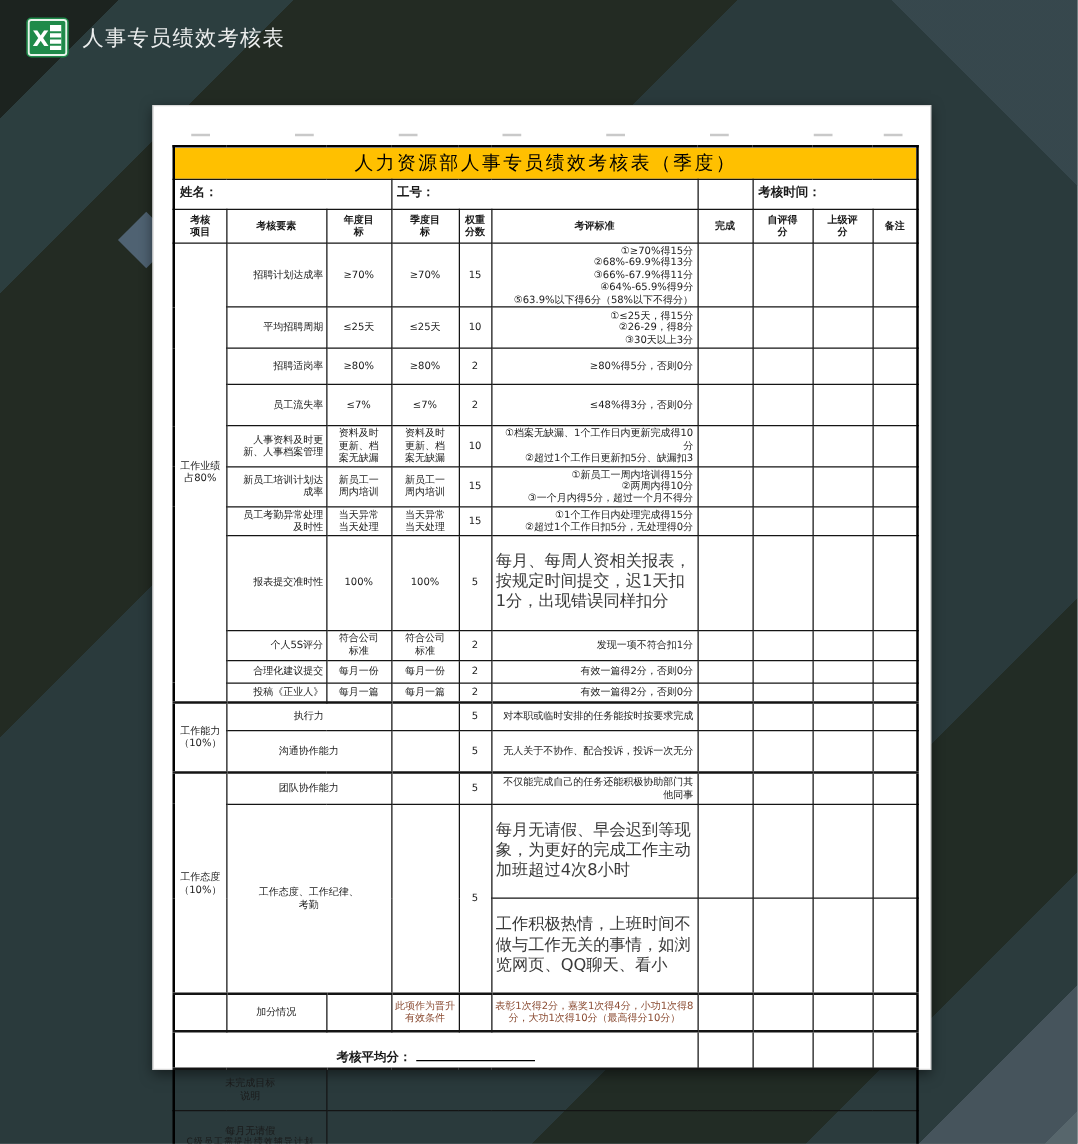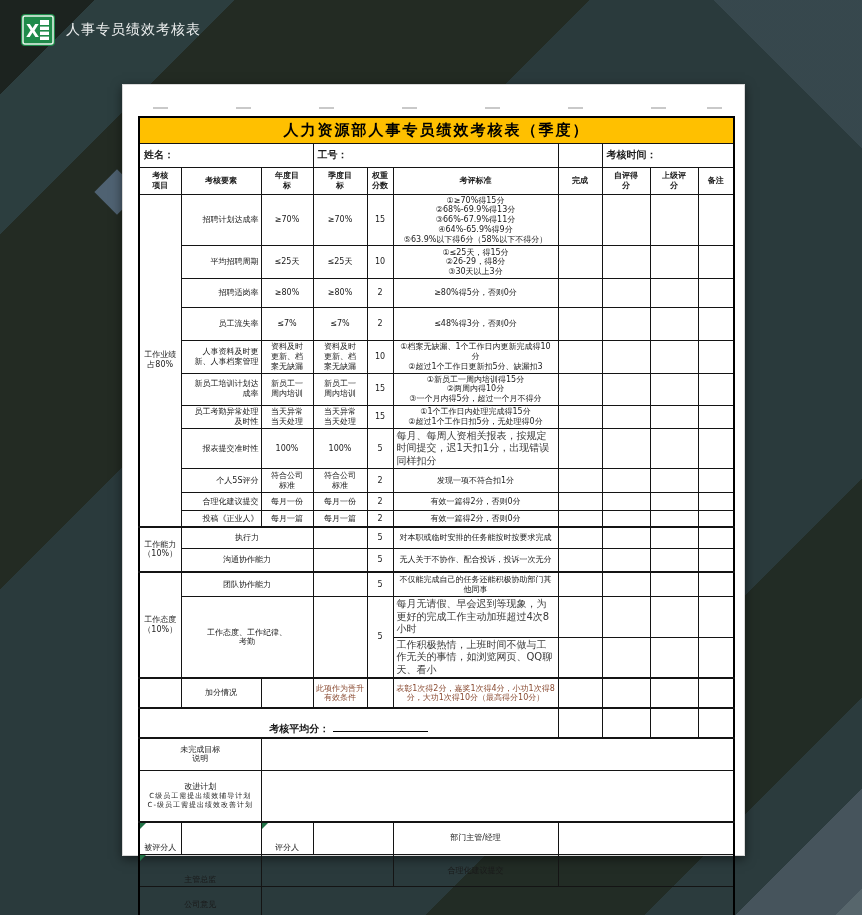--- a/index.html
+++ b/index.html
@@ -22,47 +22,47 @@
         #2b3b3d 1103px 1167px,
         #46545c 1167px 1238px,
         #57666c 1238px);
   }
   .accent-tri{
     position:absolute;left:101px;top:176px;width:32px;height:32px;
     background:#4f6272;transform:rotate(45deg);z-index:1;
   }
   
   .titlebar{position:absolute;left:20px;top:12px;z-index:3;display:flex;align-items:center;gap:10px;}
-  .titlebar .app-title{color:#eceeee;font-size:14px;letter-spacing:1px;}
+  .titlebar .app-title{color:#eceeee;font-size:17px;letter-spacing:1px;}
   
   .page{
     position:absolute;left:122px;top:84px;width:621px;height:770px;z-index:2;
     background:#ffffff;border:1px solid #d9d9d9;
     box-shadow:0 3px 10px rgba(0,0,0,.5);
   }
   .dash{position:absolute;top:22px;height:2px;width:15px;background:#c9c9c9;}
   
   table.form{
     position:absolute;left:15px;top:31px;width:595px;
     border-collapse:collapse;table-layout:fixed;
     font-size:8px;color:#1a1a1a;
   }
   table.form{border:2px solid #000;}
   td{
     border:1px solid #141414;
     padding:1px 2px;vertical-align:middle;overflow:hidden;
     white-space:pre-line;line-height:1.22;text-align:center;
   }
   tr.thick > td{border-top-width:2px;}
-  td.ttl{font-size:15px;font-weight:bold;letter-spacing:2px;color:#000;}
+  td.ttl{font-size:15px;font-weight:normal;letter-spacing:2px;color:#000;}
   tr.meta td{font-size:10px;font-weight:bold;text-align:left;padding-left:4px;}
   tr.head td{font-weight:bold;}
   td.el{text-align:right;padding-left:3px;}
-  td.crit{text-align:center;padding:1px 3px;}
-  td.crit7{font-size:10px;text-align:left;padding:1px 3px;line-height:1.25;color:#3a3a3a;}
+  td.crit{text-align:right;padding:1px 3px;}
+  td.crit7{font-size:13px;text-align:left;padding:13px 3px;line-height:1.25;color:#3a3a3a;}
   td.sec{font-weight:normal;}
   td.special, span.special{color:#8a4b32;margin-top:32px;}
   td.avg{font-size:10px;font-weight:bold;}
   .uline{display:inline-block;width:95px;height:9px;border-bottom:1px solid #000;margin-left:4px;}
   td.rel{position:relative;}
   .flag{position:absolute;top:0;left:0;width:0;height:0;
         border-top:6px solid #217346;border-right:6px solid transparent;}
   .plan-sub{display:block;font-size:7px;letter-spacing:1px;line-height:1.3;}
 </style>
 </head>
@@ -291,21 +291,21 @@
 （10%）</td>
       <td colspan="2">执行力</td>
       <td></td>
       <td>5</td>
       <td class="crit">对本职或临时安排的任务能按时按要求完成</td>
       <td></td>
           <td></td>
       <td></td>
           <td></td>
     </tr>
-    <tr style="height:23px">
+    <tr style="height:34px">
       <td colspan="2">沟通协作能力</td>
       <td></td>
       <td>5</td>
       <td class="crit">无人关于不协作、配合投诉，投诉一次无分</td>
       <td></td>
           <td></td>
       <td></td>
           <td></td>
     </tr>
 
@@ -364,21 +364,21 @@
     </tr>
 
     <tr class="thick" style="height:33px">
       <td colspan="2">未完成目标
 说明</td>
       <td colspan="8"></td>
     </tr>
 
     <tr style="height:47px">
       <td colspan="2">
-        <span>改进计划</span>
+        <span>每月无请假</span>
         <span class="plan-sub">C级员工需提出绩效辅导计划
 C-级员工需提出绩效改善计划</span>
       </td>
       <td colspan="8"></td>
     </tr>
 
     <tr class="thick" style="height:27px">
       <td class="rel">
         <span class="flag"></span>
         <span>被评分人</span>

